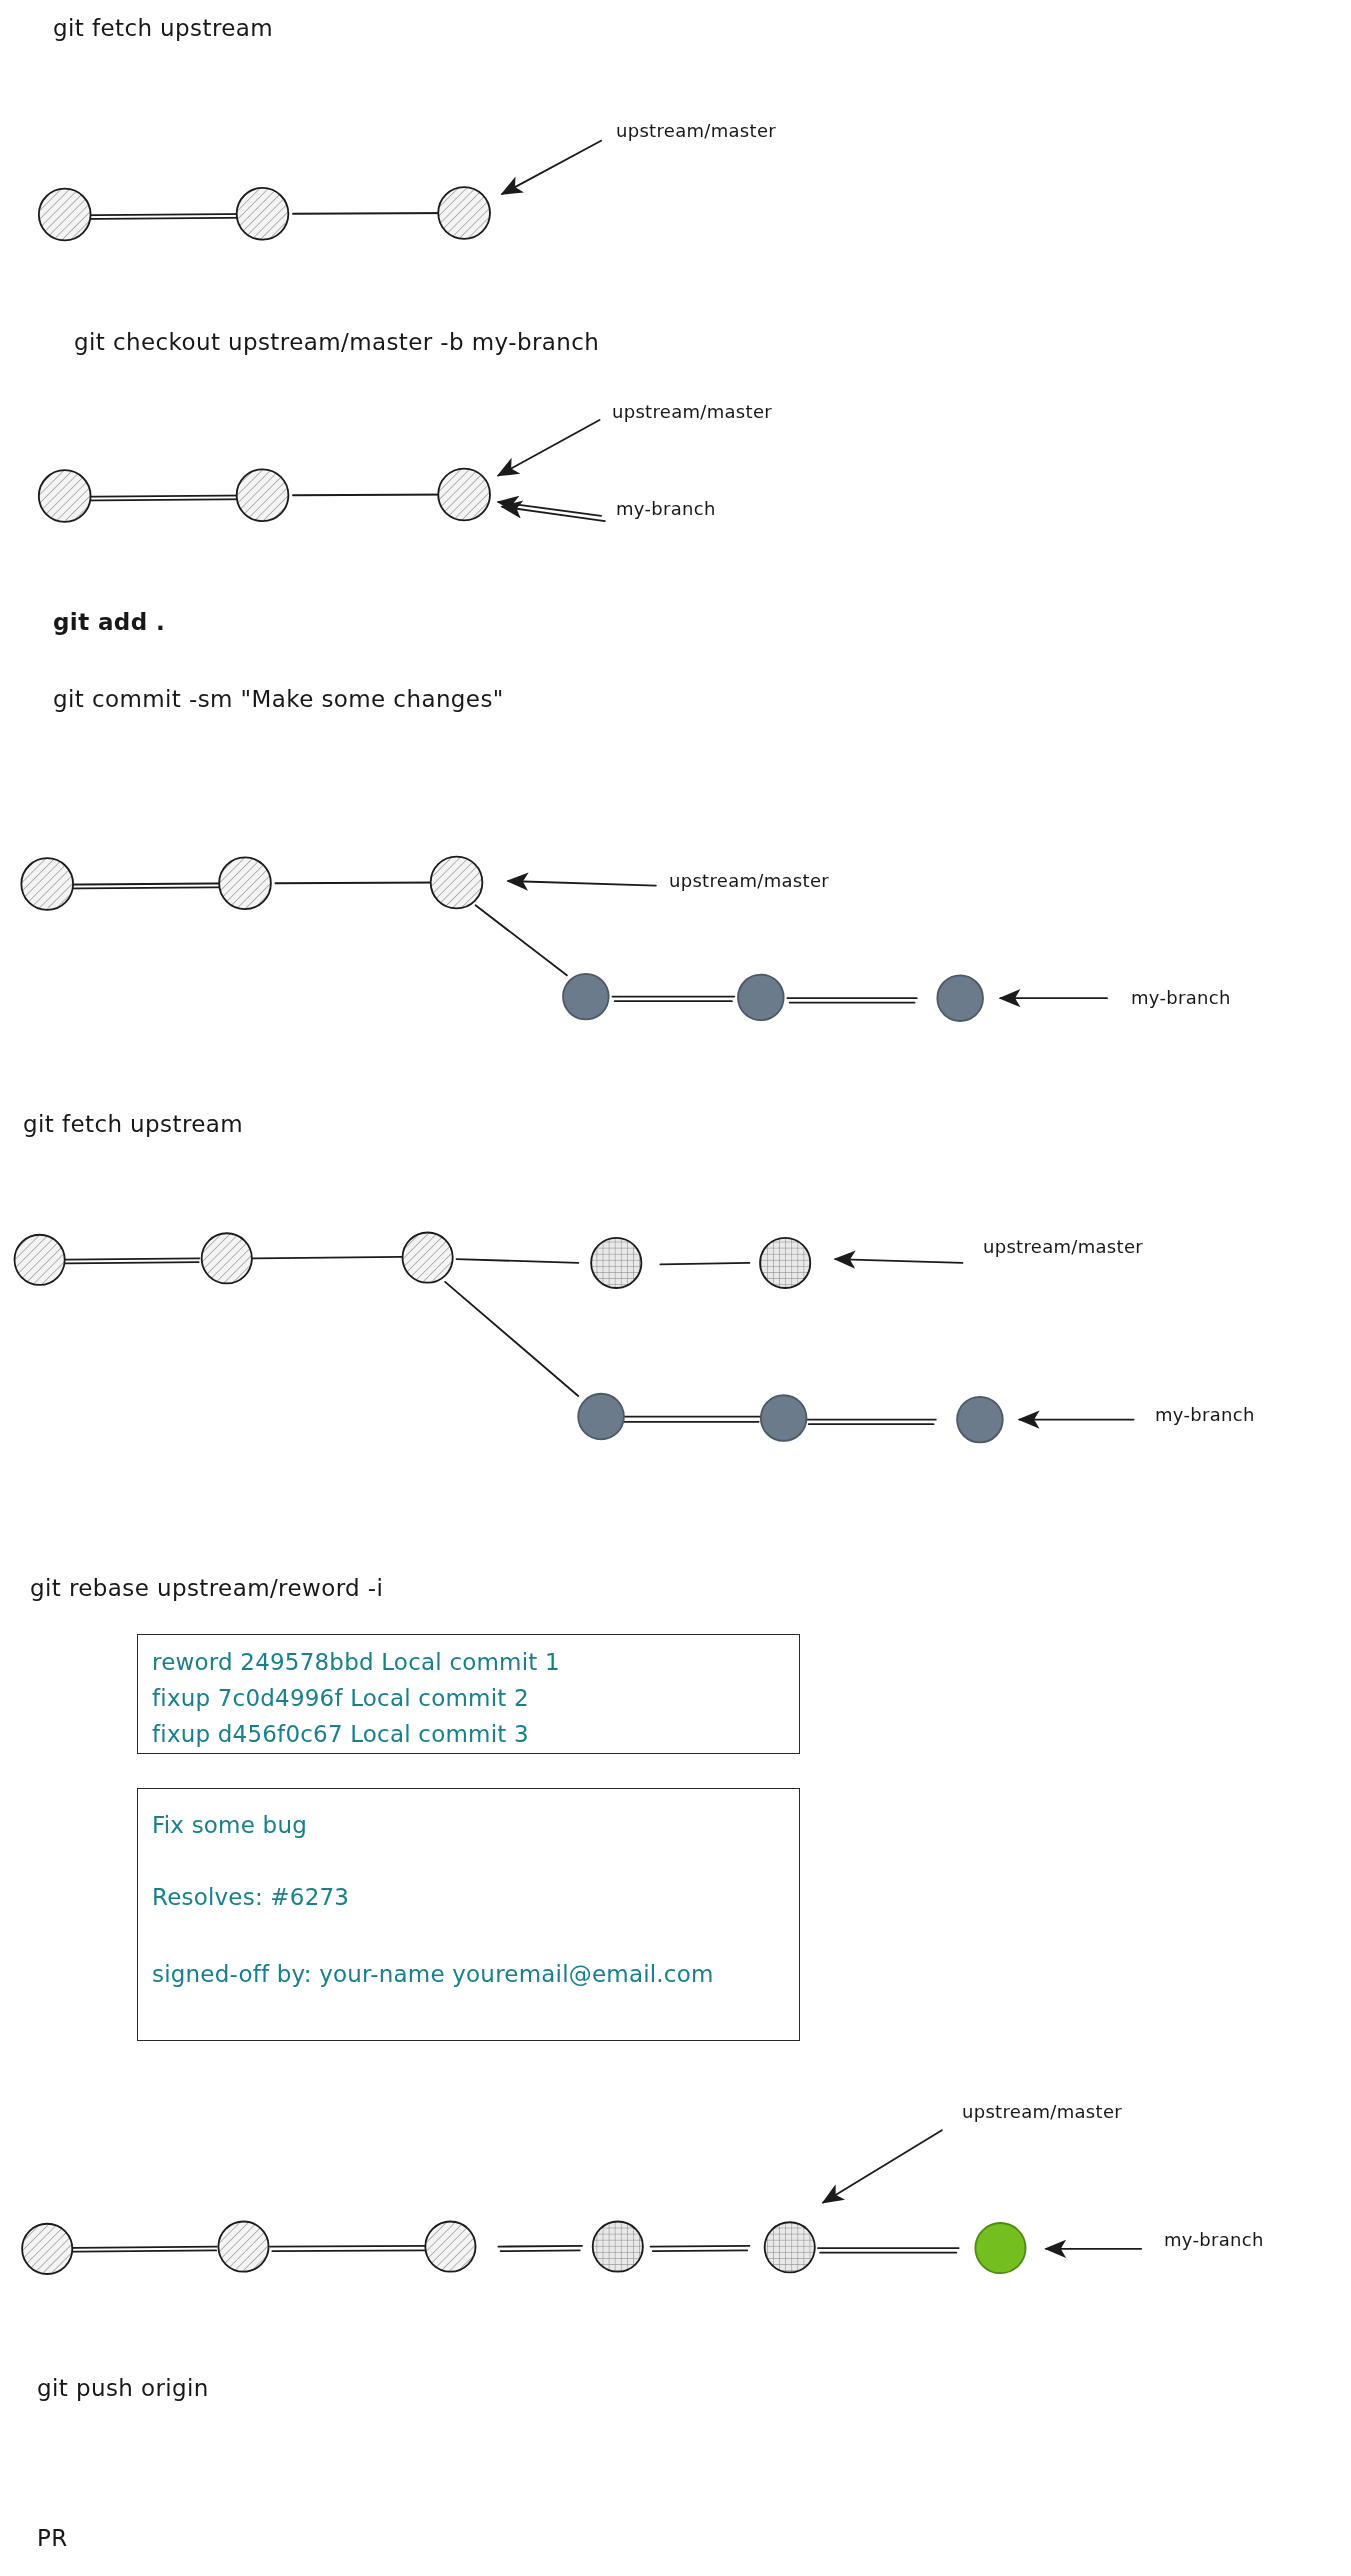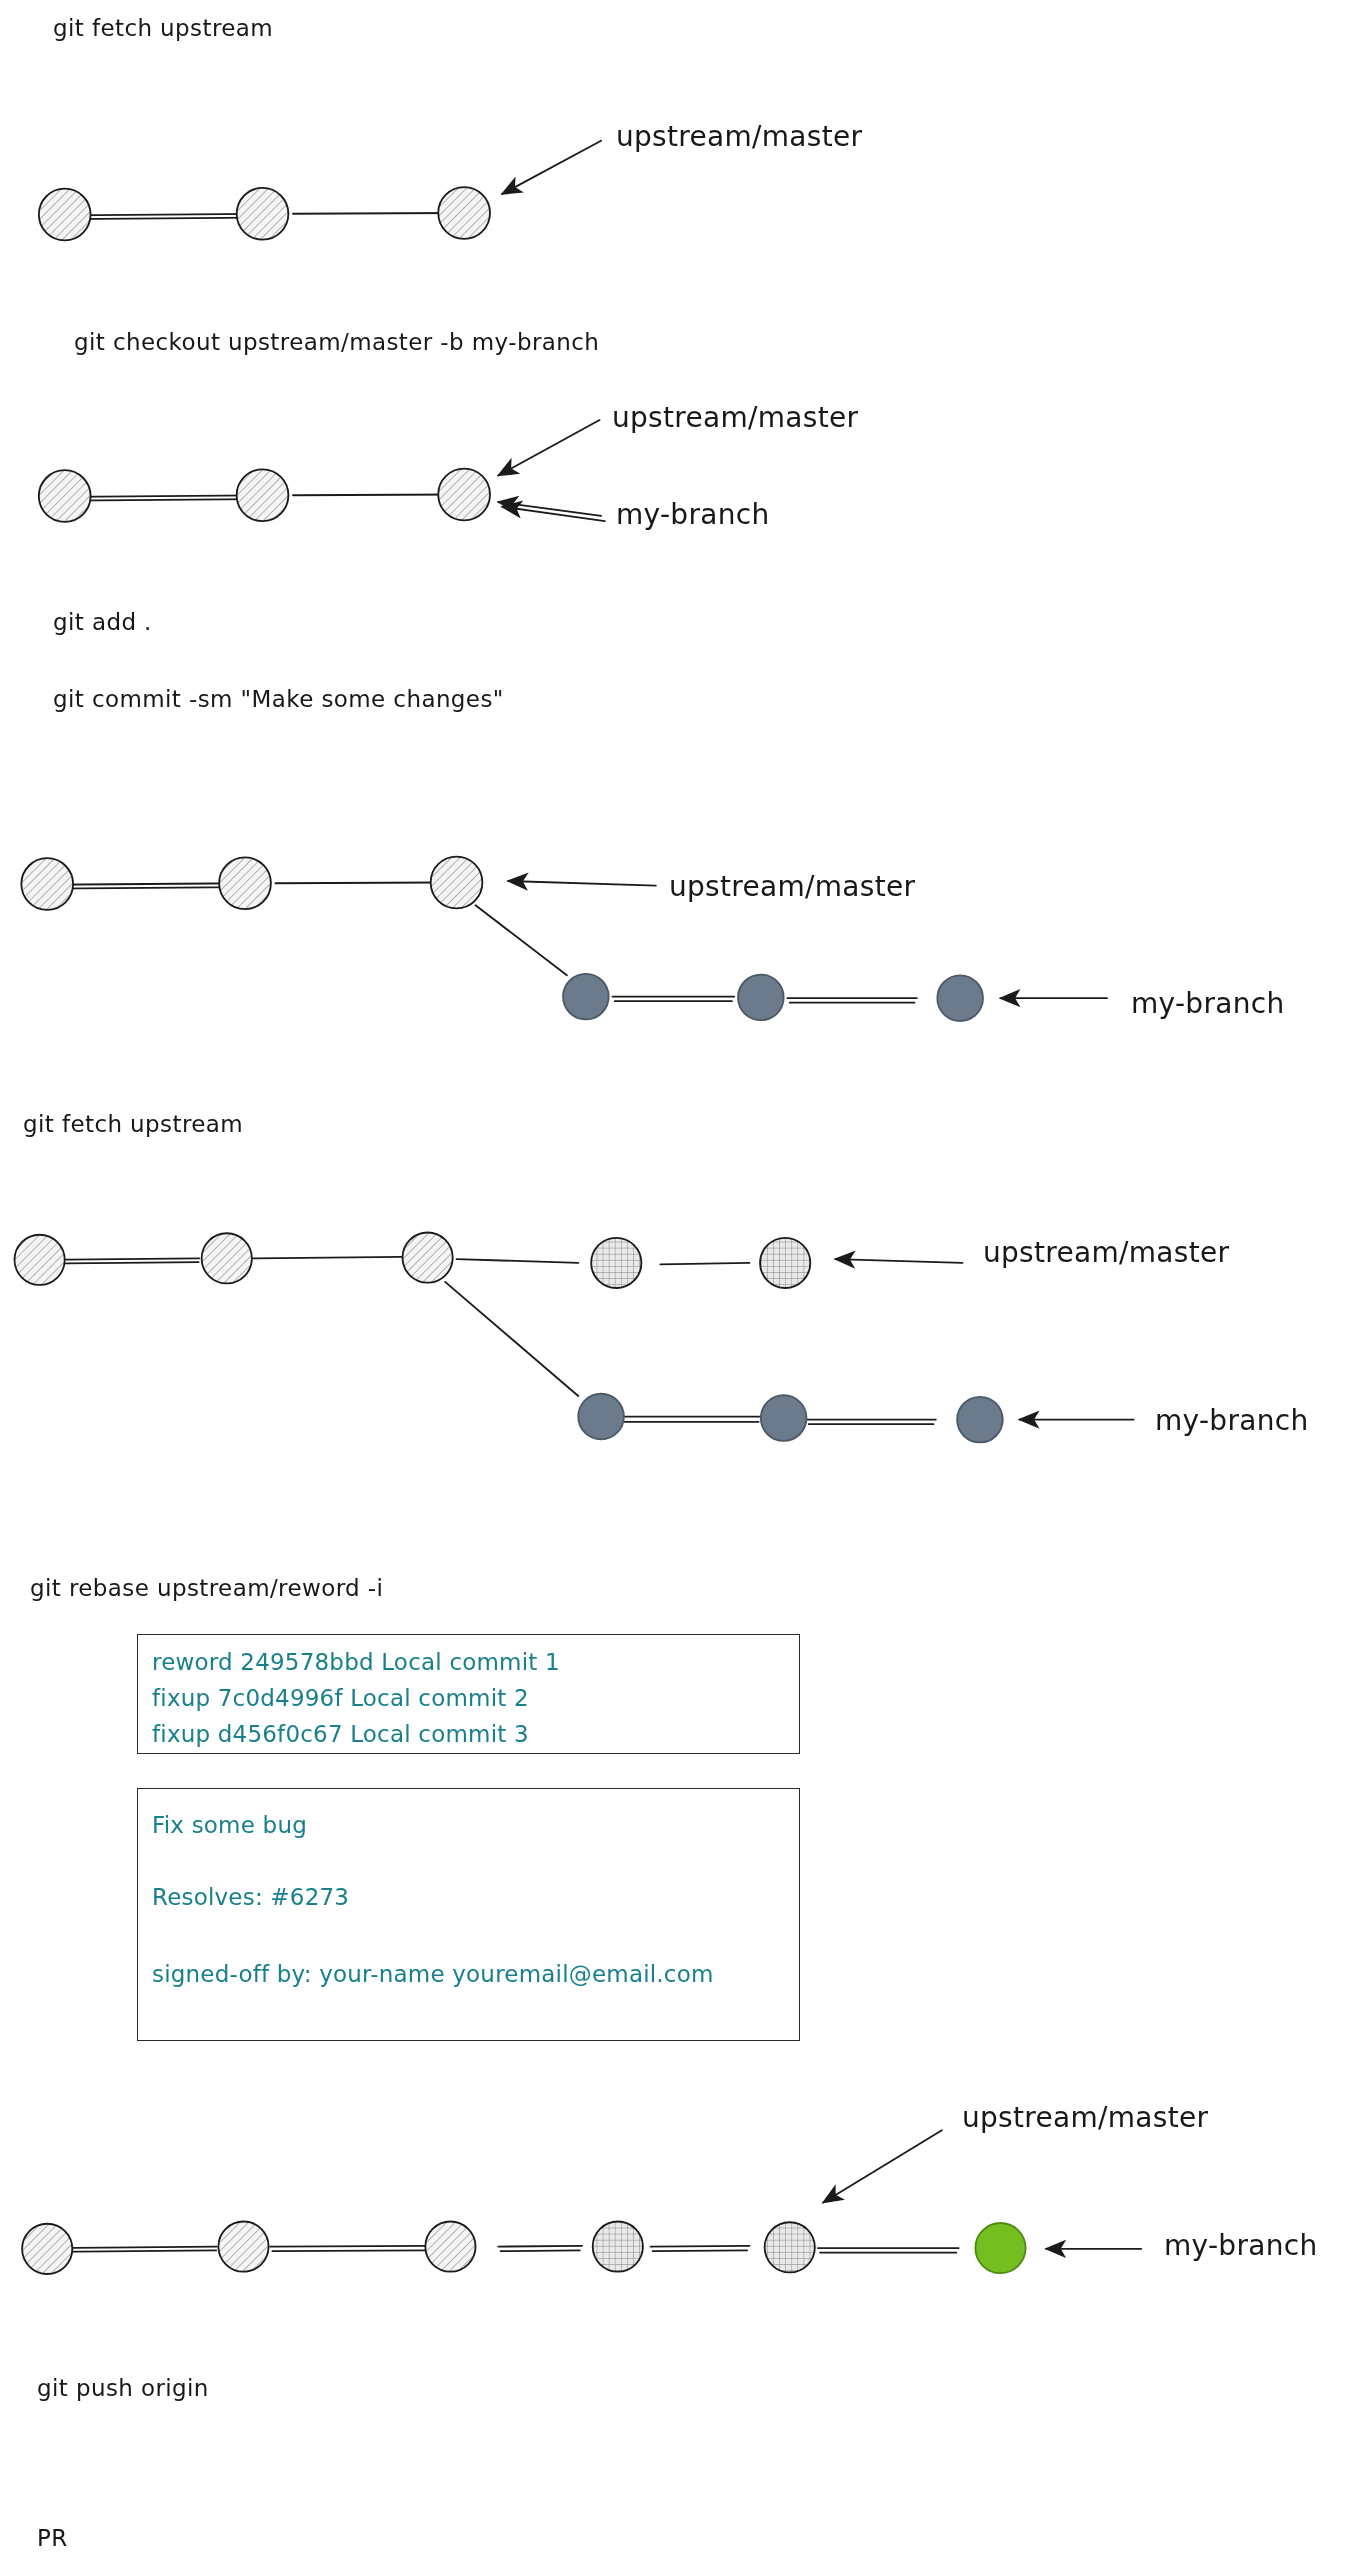--- a/index.html
+++ b/index.html
@@ -25,21 +25,21 @@
     position: absolute;
     font-family: "DejaVu Sans", sans-serif;
     font-size: 23px;
     letter-spacing: 0.4px;
     color: #17181a;
     white-space: nowrap;
   }
   .lbl {
     position: absolute;
     font-family: "DejaVu Sans", sans-serif;
-    font-size: 28px;
+    font-size: 18px;
     letter-spacing: 0.3px;
     color: #17181a;
     white-space: nowrap;
   }
   .editor-text {
     position: absolute;
     font-family: "DejaVu Sans", sans-serif;
     font-size: 23px;
     color: #17808c;
     white-space: nowrap;
@@ -59,21 +59,21 @@
     pointer-events: none;
   }
 </style>
 </head>
 <body>
 
 <div class="stage">
 
   <div class="cmd" style="left:53px; top:15px;">git fetch upstream</div>
   <div class="cmd" style="left:53px; top:329px;margin-left:21px;">git checkout upstream/master -b my-branch</div>
-  <div class="cmd" style="left:53px; top:609px;">git add .</div>
+  <div class="cmd" style="left:53px; top:609px;font-weight:bold;">git add .</div>
   <div class="cmd" style="left:53px; top:686px;">git commit -sm "Make some changes"</div>
   <div class="cmd" style="left:23px; top:1111px;">git fetch upstream</div>
   <div class="cmd" style="left:30px; top:1575px;">git rebase upstream/reword -i</div>
   <div class="cmd" style="left:37px; top:2375px;">git push origin</div>
   <div class="cmd" style="left:37px; top:2486px;margin-top:39px;">PR</div>
 
   <div class="lbl" style="left:616px; top:120px;">upstream/master</div>
   <div class="lbl" style="left:612px; top:401px;">upstream/master</div>
   <div class="lbl" style="left:616px; top:498px;">my-branch</div>
   <div class="lbl" style="left:669px; top:870px;">upstream/master</div>

